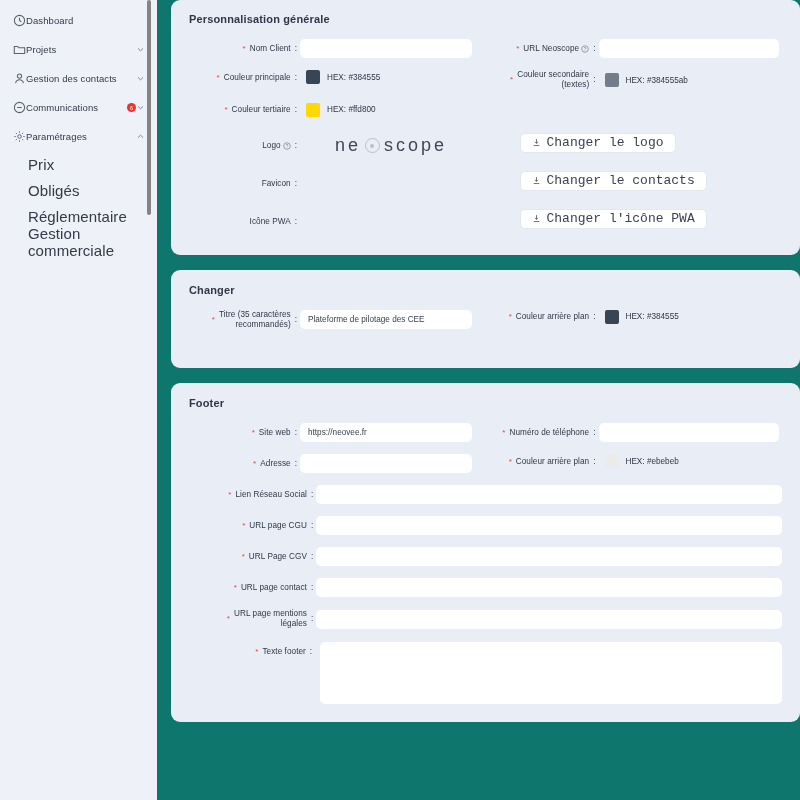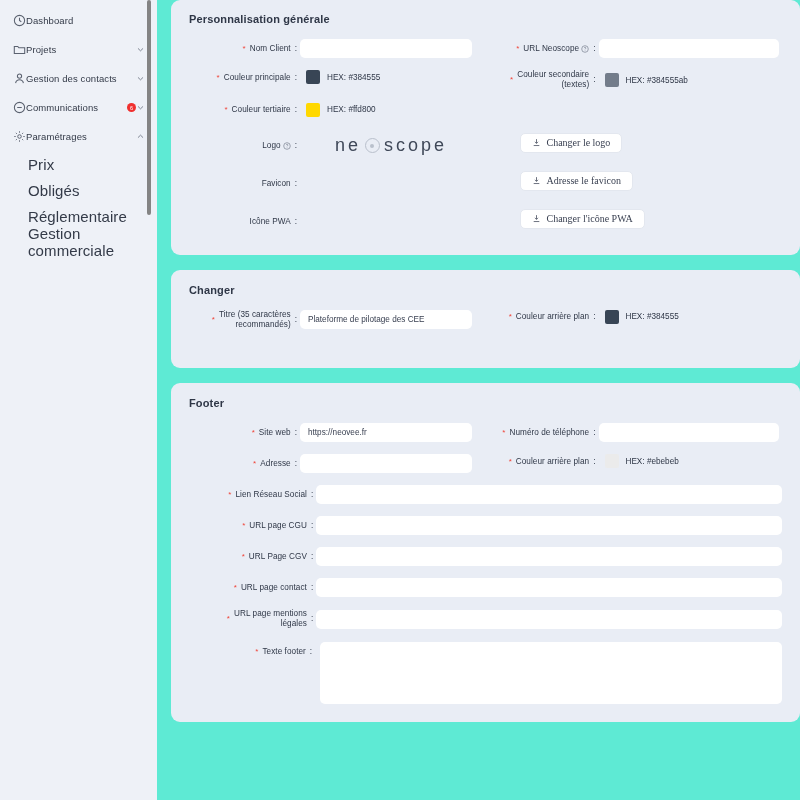--- a/index.html
+++ b/index.html
@@ -104,21 +104,21 @@
     width: 4px;
     height: 800px;
     background: #dfe3ea;
     border-radius: 2px;
     z-index: -1;
   }
 
   
   .main {
     flex: 1;
-    background: #5eead4;
+    background: #0f766e;
     padding: 0 0 4px 14px;
     overflow: hidden;
     position: relative;
   }
 
   .card {
     background: #e9edf5;
     border-radius: 9px;
     margin-bottom: 15px;
     padding: 14px 18px 18px 18px;
@@ -259,24 +259,24 @@
 
   .btn {
     background: #ffffff;
     border: 1px solid #e3e7ef;
     border-radius: 5px;
     height: 20px;
     padding: 0 11px;
     display: inline-flex;
     align-items: center;
     gap: 6px;
-    font-size: 10px;
+    font-size: 13px;
     color: #3a4152;
     cursor: pointer;
-    font-family: Liberation Serif, serif;
+    font-family: Liberation Mono, monospace;
     white-space: nowrap;
   }
   .up-ico { width: 9px; height: 9px; color: #3a4152; display:flex; }
   .up-ico svg { display:block; }
 
   .btn-col {
     display: flex;
     align-items: center;
     margin-left: 34px;
   }
@@ -481,21 +481,21 @@
           </span>
           <span class="logo-wrap"></span>
         </div>
         <div class="btn-col">
           <button class="btn">
             <span class="up-ico">
               <svg viewBox="0 0 16 16" width="9" height="9" fill="none" stroke="currentColor" stroke-width="1.3">
                 <path d="M8 2v7.4M5.2 6.8L8 9.6l2.8-2.8M3 13.4h10"></path>
               </svg>
             </span>
-            <span>Adresse le favicon</span>
+            <span>Changer le contacts</span>
           </button>
         </div>
       </div>
 
       <div class="row" style="margin-bottom:2px">
         <div class="col">
           <span class="fld-label lw-1">
             <span>Icône PWA</span>
               <span class="colon">:</span>
           </span>

